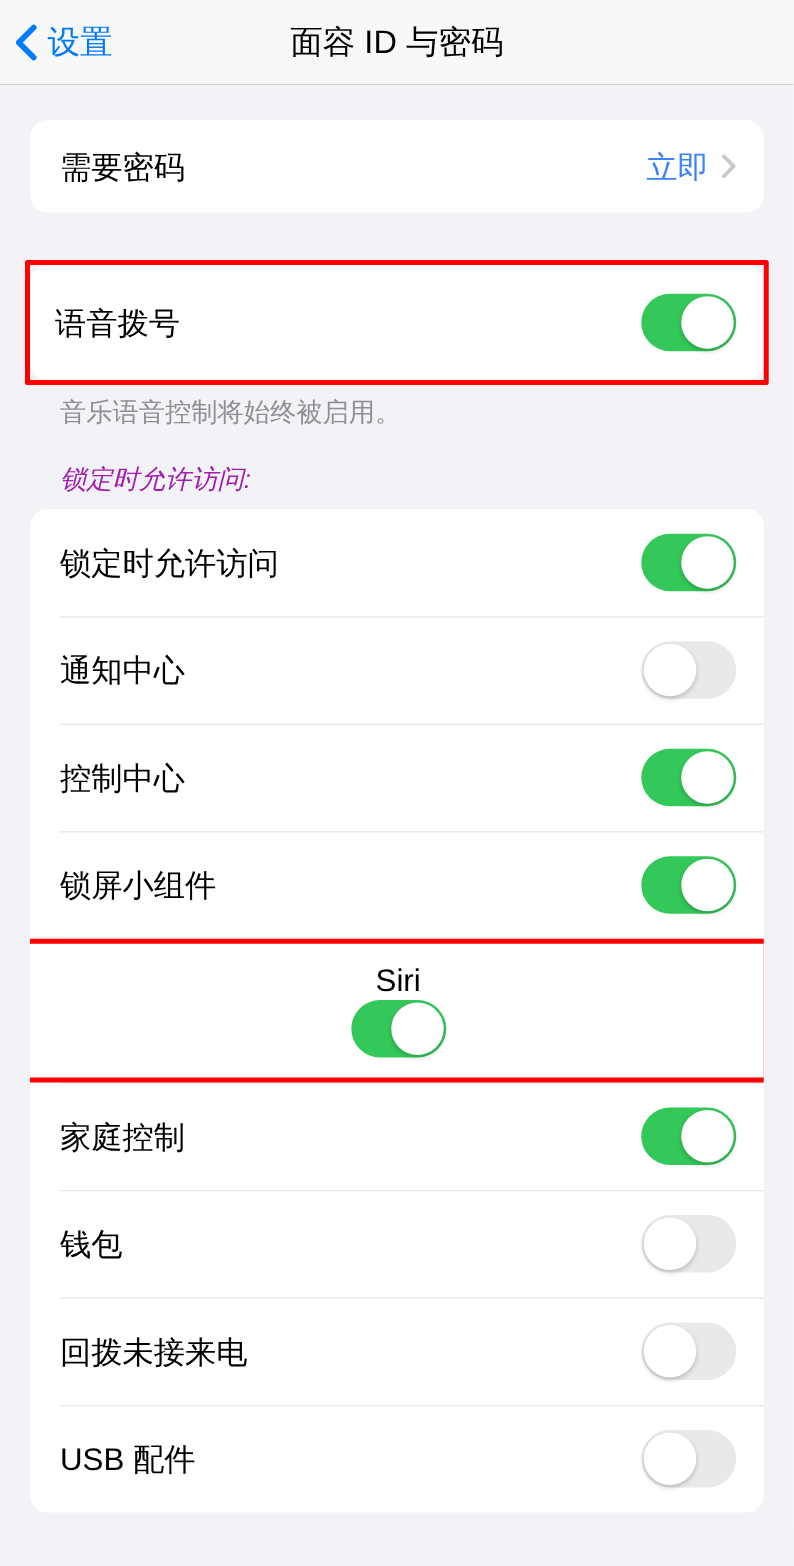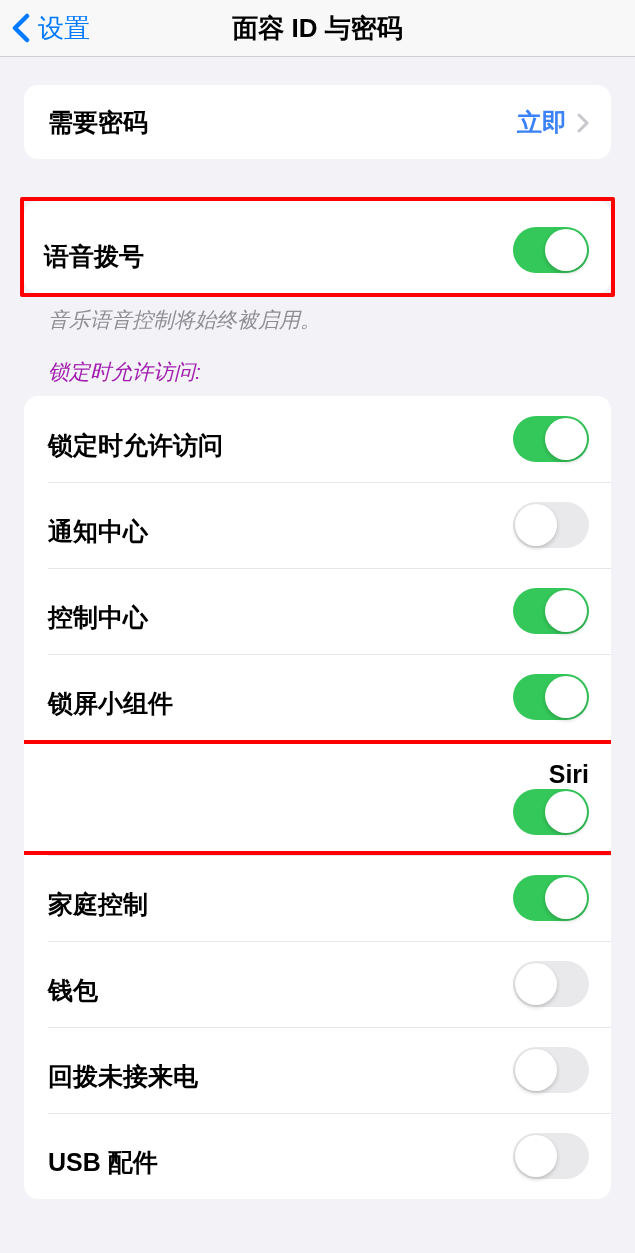--- a/index.html
+++ b/index.html
@@ -4,21 +4,21 @@
   <style>
     * { margin: 0; padding: 0; box-sizing: border-box; }
     body {
       font-family: -apple-system, BlinkMacSystemFont, "Segoe UI", sans-serif;
       background: #f2f2f7;
       width: 635px;
       height: 1253px;
       overflow: hidden;
     }
     .nav-bar {
-      height: 57px;
+      height: 68px;
       background: #f8f8f8;
       border-bottom: 1px solid #d0d0d4;
       display: flex;
       align-items: center;
       position: relative;
     }
     .back-button {
       display: flex;
       align-items: center;
       padding-left: 12px;
@@ -29,38 +29,37 @@
     .back-chevron {
       width: 18px;
       height: 30px;
       margin-right: 8px;
     }
     .nav-title {
       position: absolute;
       left: 50%;
       transform: translateX(-50%);
       font-size: 26px;
-      font-weight: 700;
+      font-weight: 400;
       color: #000;
     }
     .content {
       padding: 28px 24px 0 24px;
     }
     .group {
       background: #fff;
       border-radius: 14px;
       overflow: hidden;
     }
     .row {
       display: flex;
-      align-items: flex-end;
+      align-items: center;
       justify-content: space-between;
       padding: 20px 22px 20px 24px;
       min-height: 74px;
-      font-weight: bold;
     }
     .row + .row {
       border-top: 1px solid #e5e5ea;
       margin-left: 24px;
       padding-left: 0;
     }
     .group .row:not(:first-child) {
       margin-left: 0;
       padding-left: 24px;
       position: relative;
@@ -113,21 +112,20 @@
       top: 2px;
       box-shadow: 0 2px 4px rgba(0,0,0,0.2);
     }
     .toggle.on .toggle-knob { right: 2px; }
     .toggle.off .toggle-knob { left: 2px; }
     .footer-text {
       font-size: 21px;
       color: #8e8e93;
       padding: 12px 24px 0 24px;
       line-height: 1.4;
-      font-style: italic;
     }
     .header-text {
       font-size: 21px;
       color: #a21caf;
       padding: 24px 24px 10px 24px;
       font-style: italic;
     }
     .highlight-box {
       border: 4px solid #ff0000;
       border-radius: 2px;

